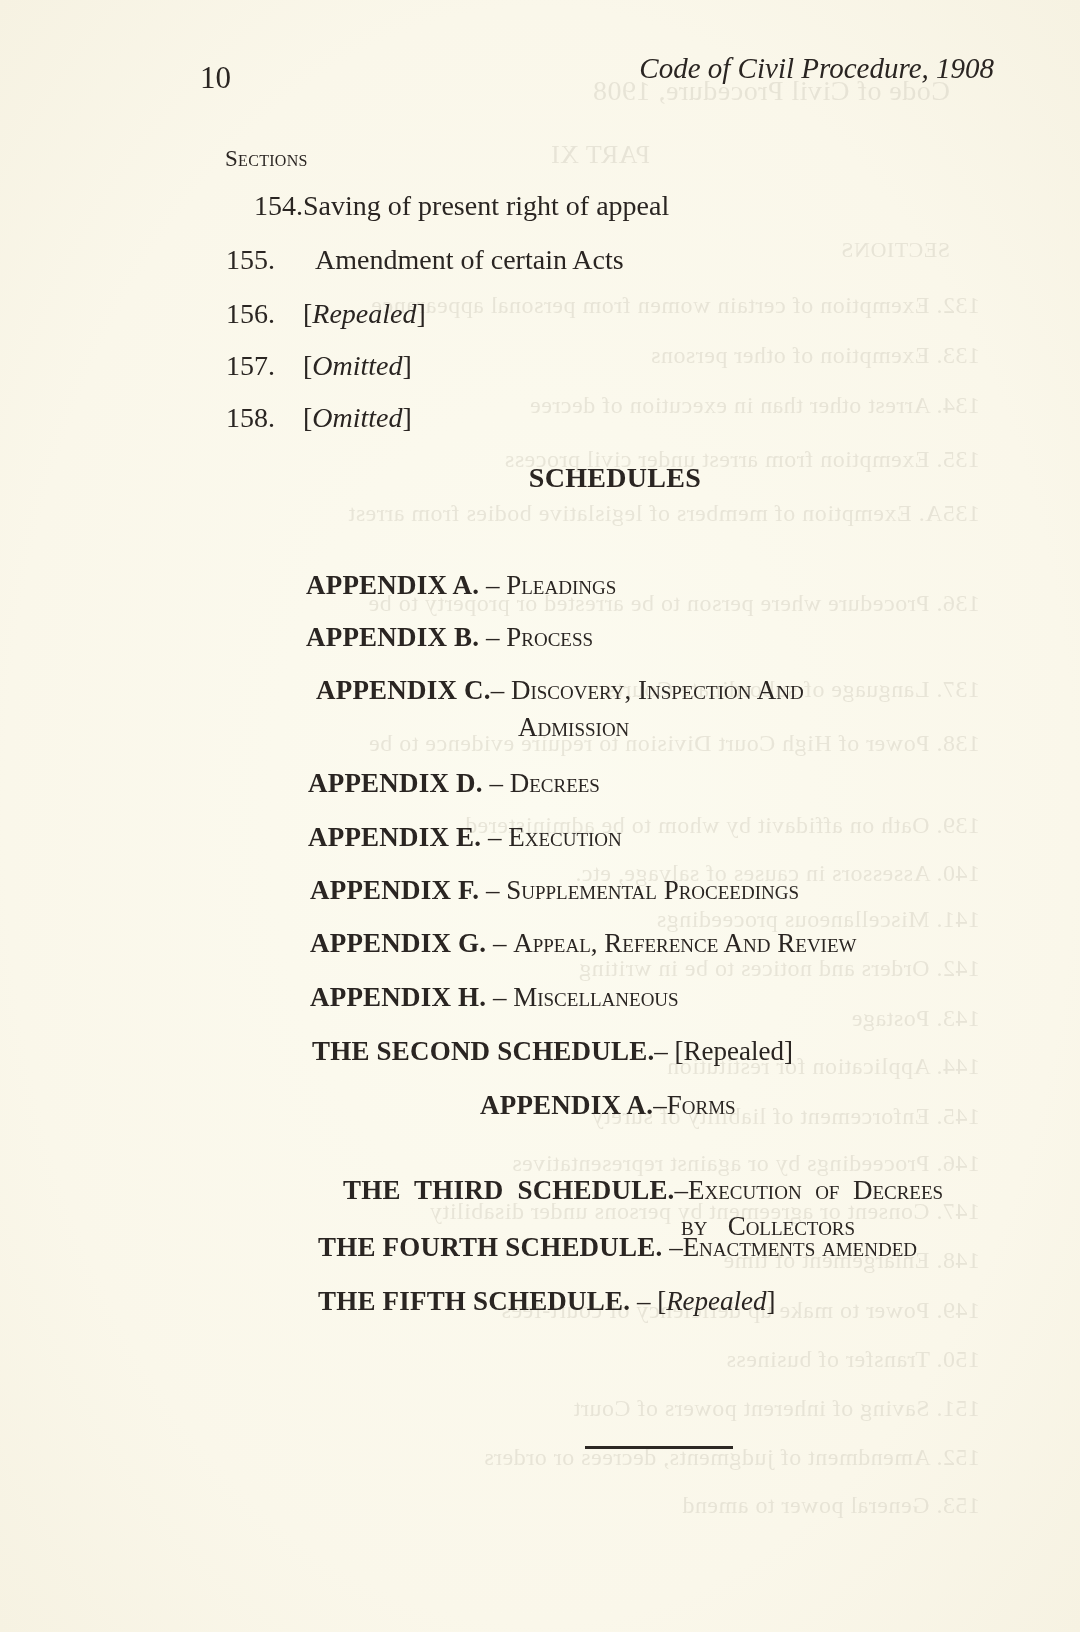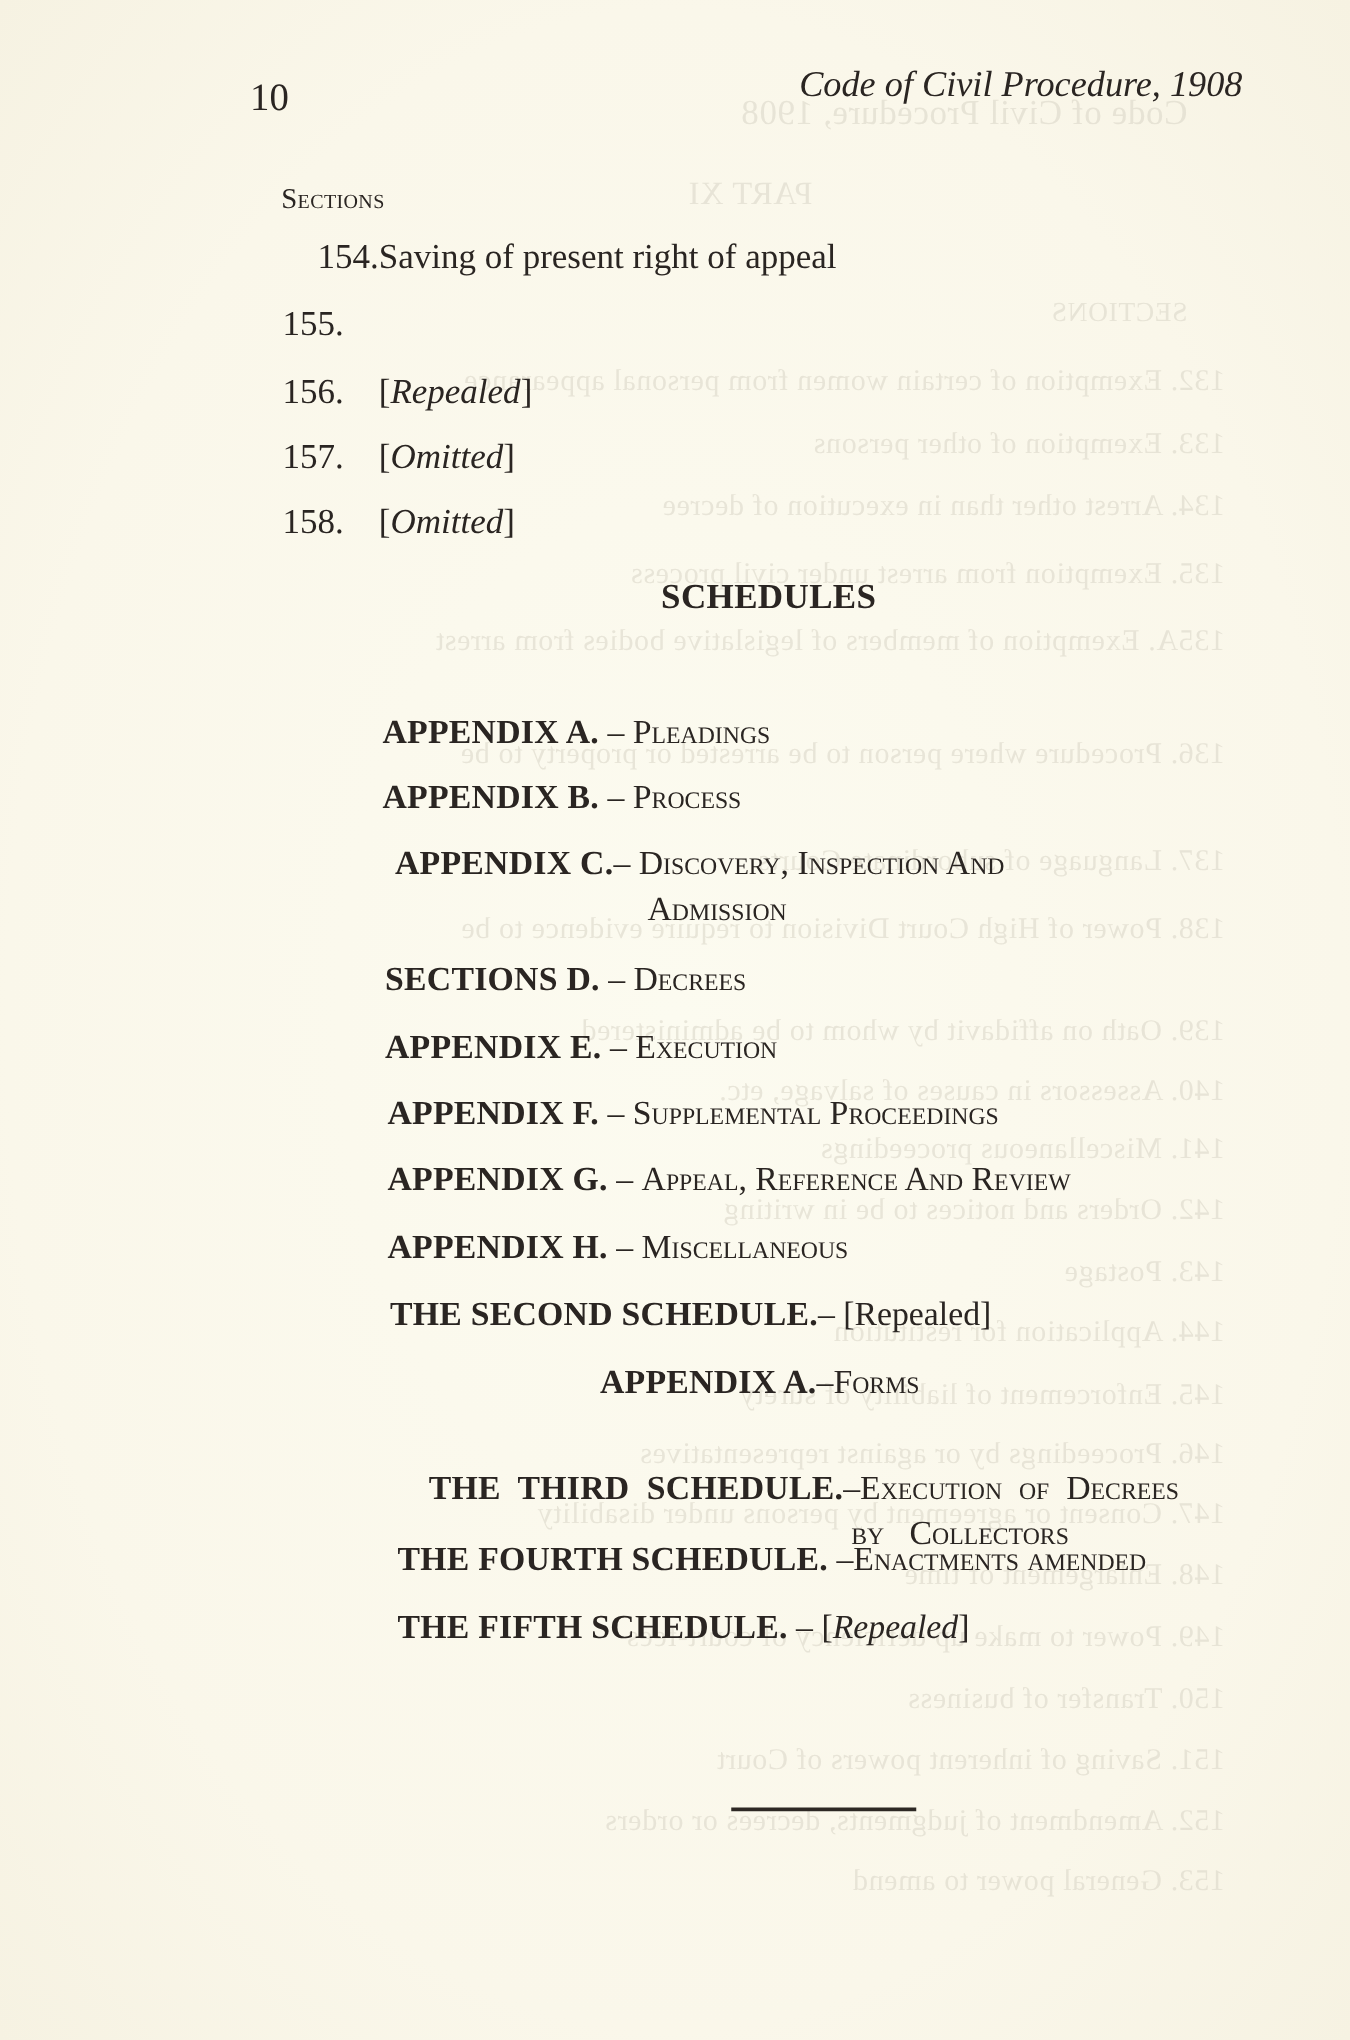--- a/index.html
+++ b/index.html
@@ -135,20 +135,21 @@
   <div class="abs running-head">Code of Civil Procedure, 1908</div>
 
   <div class="abs sections-label">Sections</div>
 
   <div class="abs section-row" style="top:190px;text-align:right;">
     <span class="num">154.</span>
     <span class="title">Saving of present right of appeal</span>
   </div>
   <div class="abs section-row" style="top:244px;gap:12px;">
     <span class="num">155.</span>
+    <span class="title">Amendment of certain Acts</span>
   </div>
   <div class="abs section-row" style="top:298px;">
     <span class="num">156.</span>
     <span class="title ital">[<i>Repealed</i>]</span>
   </div>
   <div class="abs section-row" style="top:350px;align-items:center;">
     <span class="num">157.</span>
     <span class="title ital">[<i>Omitted</i>]</span>
   </div>
   <div class="abs section-row" style="top:402px;">
@@ -168,21 +169,21 @@
   </div>
 
   <div class="abs sched" style="left:316px;top:675px;">
     <span class="lbl">APPENDIX C.</span><span>– </span><span class="desc">Discovery, Inspection And</span>
   </div>
   <div class="abs sched" style="left:518px;top:712px;">
     <span class="desc">Admission</span>
   </div>
 
   <div class="abs sched" style="left:308px;top:768px;">
-    <span class="lbl">SECTIONS D.</span><span> – </span><span class="desc">Decrees</span>
+    <span class="lbl">APPENDIX D.</span><span> – </span><span class="desc">Decrees</span>
   </div>
 
   <div class="abs sched" style="left:308px;top:822px;">
     <span class="lbl">APPENDIX E.</span><span> – </span><span class="desc">Execution</span>
   </div>
 
   <div class="abs sched" style="left:310px;top:875px;">
     <span class="lbl">APPENDIX F.</span><span> – </span><span class="desc">Supplemental Proceedings</span>
   </div>
 

